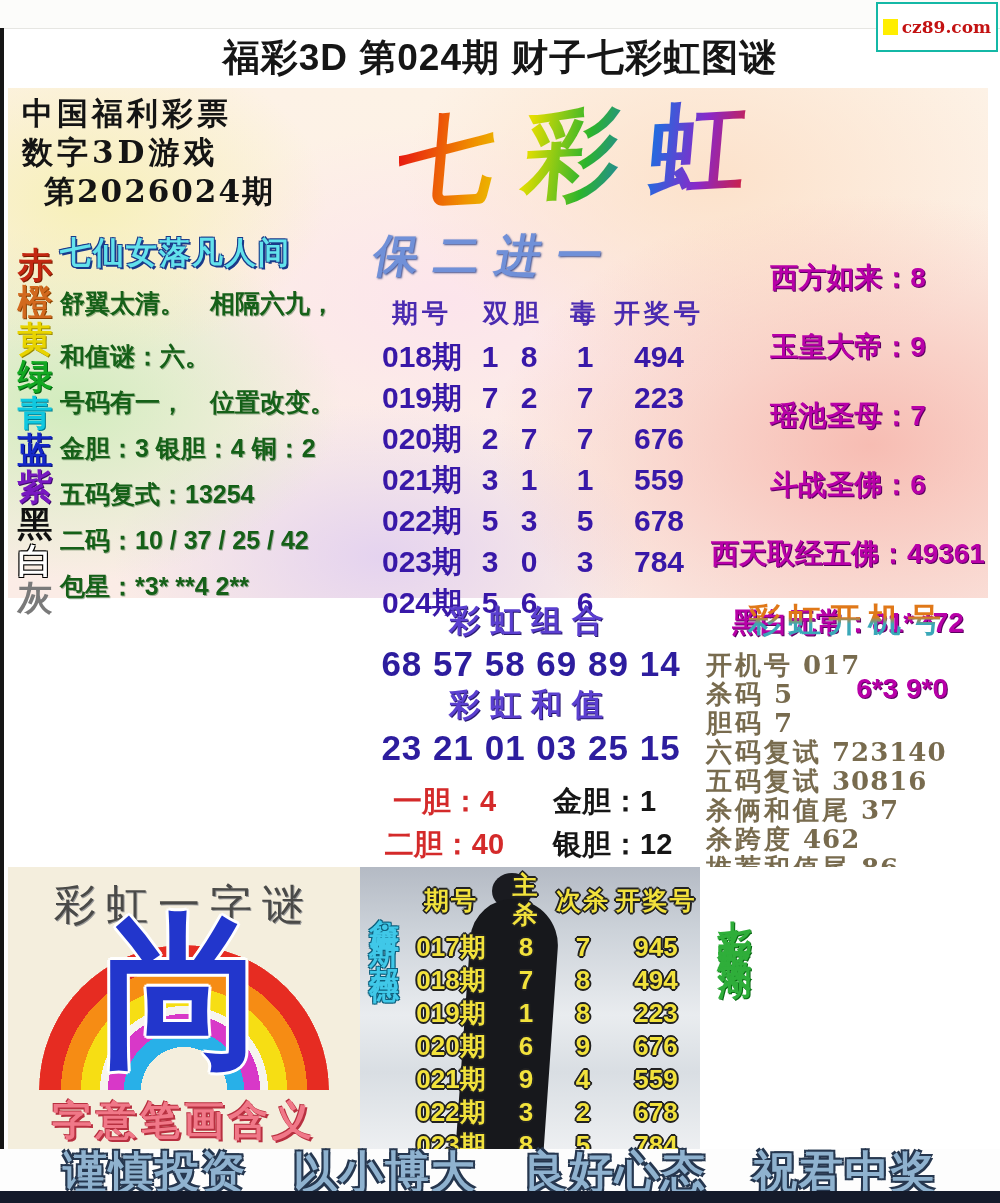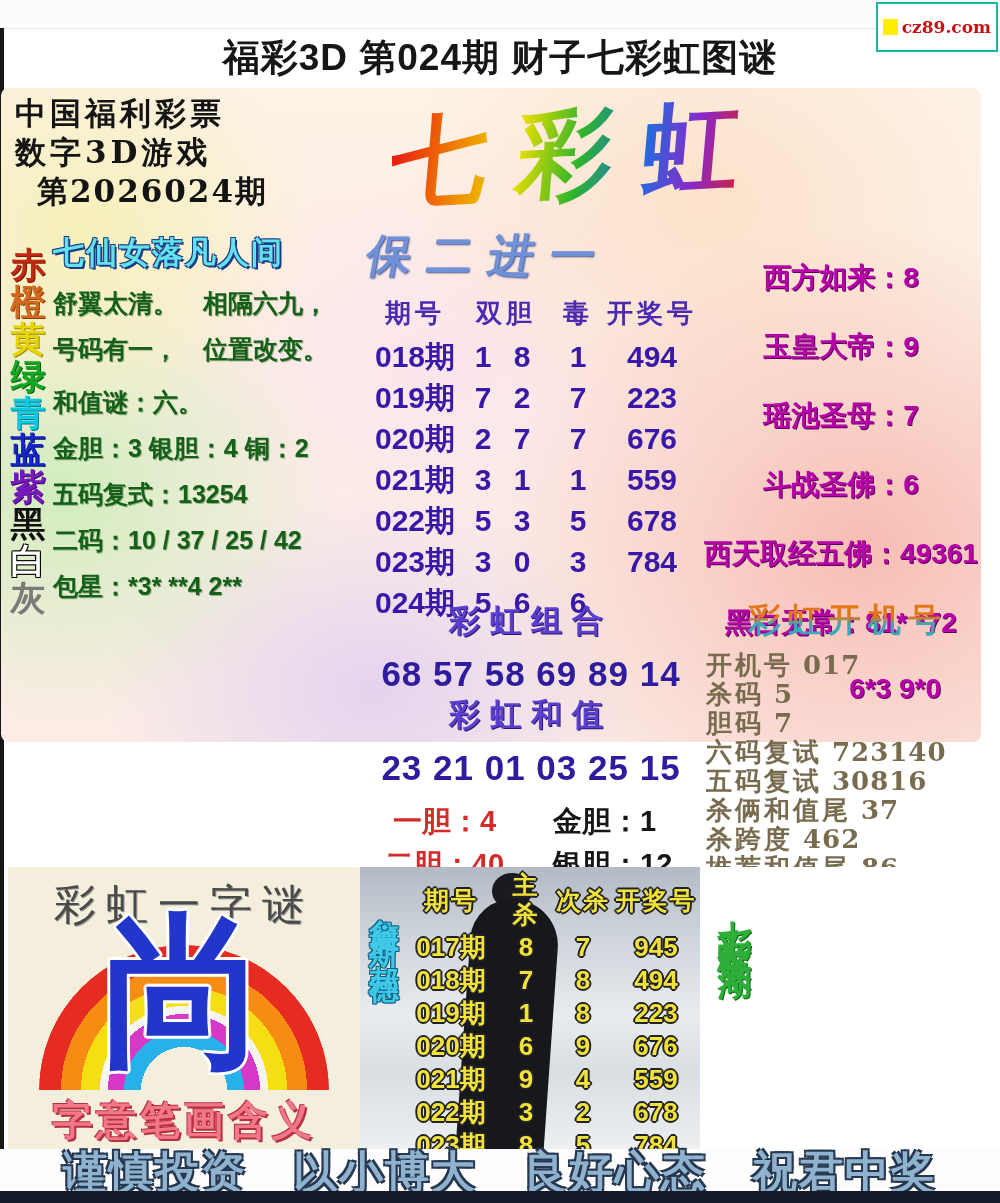--- a/index.html
+++ b/index.html
@@ -14,30 +14,29 @@
     border:2px solid #14b8a6; background:#ffffff; display:flex; align-items:center;
     padding:12px 5px; gap:4px; }
   .logo-square { width:15px; height:16px; background:#ffee00; }
   .logo-text { color:#c31212; font-family:"DejaVu Serif", serif; font-weight:bold; font-size:17px; }
   .left-border { position:absolute; left:0; top:28px; width:4px; height:1175px; background:#161616; }
 
   .page-title { position:absolute; top:33px; left:0; width:100%; text-align:center;
     font-size:37px; font-weight:bold; color:#161616; letter-spacing:1px; }
 
   
-  .main-panel { position:absolute; left:1px; top:88px; width:980px; height:654px;
+  .main-panel { position:absolute; left:8px; top:88px; width:980px; height:510px;
     background:
       radial-gradient(55% 70% at 88% 70%, rgba(246,180,170,.85) 0%, rgba(246,180,170,0) 70%),
       radial-gradient(45% 55% at 72% 18%, rgba(252,224,200,.9) 0%, rgba(252,224,200,0) 70%),
       radial-gradient(35% 45% at 8% 22%, rgba(246,240,180,.9) 0%, rgba(246,240,180,0) 70%),
       radial-gradient(40% 50% at 6% 62%, rgba(205,236,185,.9) 0%, rgba(205,236,185,0) 70%),
       radial-gradient(38% 42% at 38% 92%, rgba(226,208,240,.9) 0%, rgba(226,208,240,0) 72%),
       radial-gradient(45% 50% at 45% 42%, rgba(252,228,236,.95) 0%, rgba(252,228,236,0) 70%),
       linear-gradient(180deg, #fdf2e6, #fbece6);
-    border-radius: 8px;
   }
   .org-block { position:absolute; left:14px; top:6px; font-family:"DejaVu Serif", serif;
     font-weight:bold; color:#141414; font-size:31px; line-height:39px; letter-spacing:4px; }
   .org-line3 { padding-left:22px; letter-spacing:2px; }
   .rainbow-title { position:absolute; left:390px; top:2px; font-size:96px; font-weight:bold;
     font-family:"DejaVu Serif", serif; letter-spacing:30px; white-space:nowrap;
     transform:rotate(-3deg) skewX(-8deg);
     background:linear-gradient(95deg,#e81e10 2%,#f09000 20%,#e6de00 34%,#2cb42c 50%,#1e6ee0 66%,#8a28c8 80%,#e81e10 97%);
     -webkit-background-clip:text; background-clip:text; color:transparent; }
 
@@ -79,21 +78,21 @@
     background:linear-gradient(180deg,#2040d0 25%,#d02050 80%);
     -webkit-background-clip:text; background-clip:text; color:transparent; }
   .imm-item { font-size:28px; font-weight:bold; color:#b800a8; margin-top:31px;
     white-space:nowrap; text-shadow:1px 1px 0 #5a0060; }
   .imm-last { text-align:right; padding-right:42px; }
 
   
   .combo { position:absolute; left:358px; top:600px; width:346px; text-align:center; }
   .combo-title { font-size:31px; font-weight:bold; color:#5b3fd0; letter-spacing:10px;
     font-family:"DejaVu Serif", serif; text-shadow:1px 1px 0 #2a1a70; }
-  .combo-values { font-size:35px; font-weight:bold; color:#2d1d9e; letter-spacing:1px; margin-top:12px; }
+  .combo-values { font-size:35px; font-weight:bold; color:#2d1d9e; letter-spacing:1px; margin-top:2px; }
   .dan-grid { display:grid; grid-template-columns:1fr 1fr; margin-top:12px; }
   .dan-red div { font-size:29px; font-weight:bold; color:#d42a2a; line-height:43px; text-align:center; }
   .dan-metal div { font-size:29px; font-weight:bold; color:#161616; line-height:43px; text-align:left; padding-left:22px; }
 
   .boot { position:absolute; left:706px; top:598px; width:284px; }
   .boot-title { text-align:center; font-size:33px; font-weight:bold; letter-spacing:7px;
     font-family:"DejaVu Serif", serif; white-space:nowrap;
     background:linear-gradient(180deg,#e07818 42%,#3aa8b8 58%);
     -webkit-background-clip:text; background-clip:text; color:transparent; }
   .boot-items { margin-top:8px; }
@@ -179,22 +178,22 @@
       <span class="sc-blue">蓝</span>
       <span class="sc-purple">紫</span>
       <span class="sc-black">黑</span>
       <span class="sc-white">白</span>
       <span class="sc-gray">灰</span>
     </div>
 
     <div class="fairy">
       <div class="fairy-title">七仙女落凡人间</div>
       <div class="fairy-line">舒翼太清。　相隔六九，</div>
+      <div class="fairy-line fairy-gap">和值谜：六。</div>
       <div class="fairy-line">号码有一，　位置改变。</div>
-      <div class="fairy-line fairy-gap">和值谜：六。</div>
       <div class="fairy-line">金胆：3 银胆：4 铜：2</div>
       <div class="fairy-line">五码复式：13254</div>
       <div class="fairy-line">二码：10 / 37 / 25 / 42</div>
       <div class="fairy-line">包星：*3* **4 2**</div>
     </div>
 
     <div class="keep">
       <div class="keep-title">保二进一</div>
       <div class="keep-grid">
         <span class="keep-head">期号</span>

